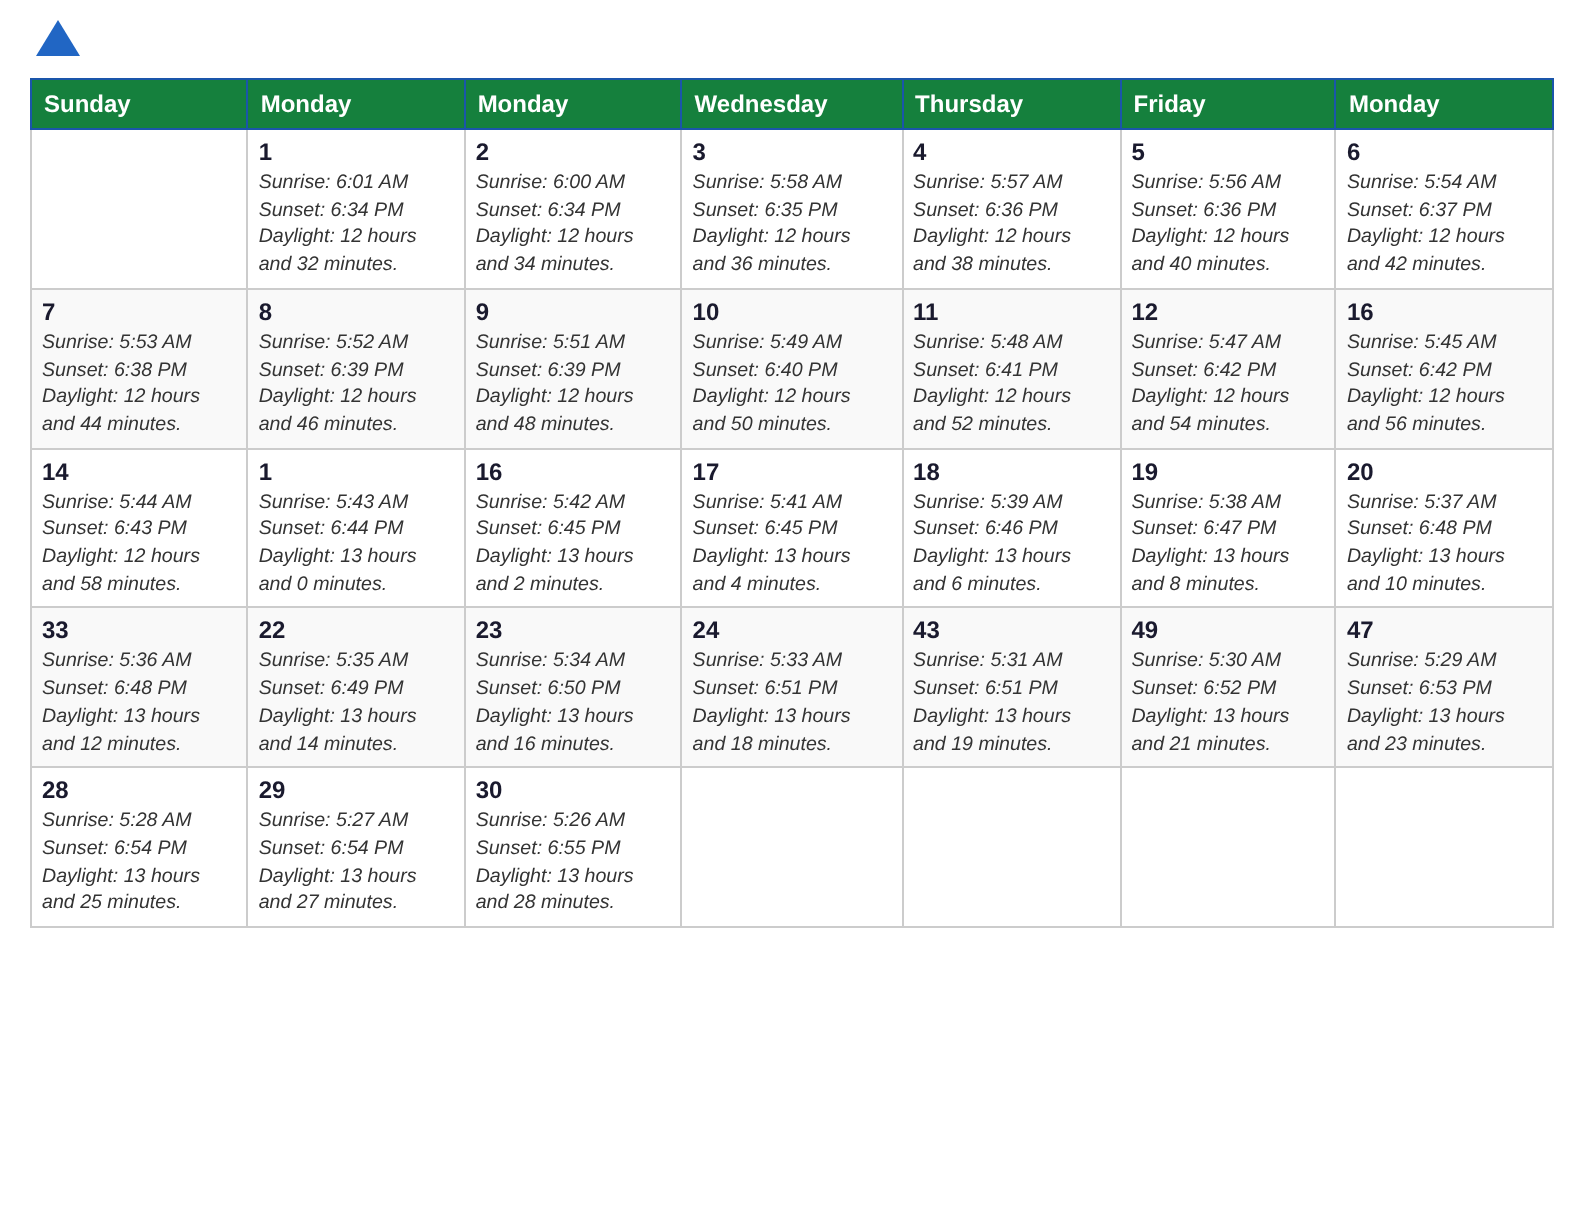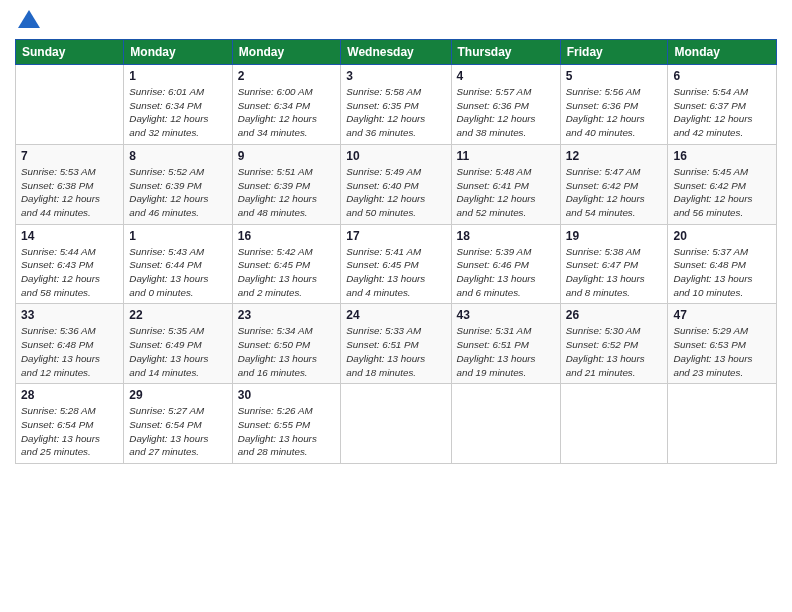--- a/index.html
+++ b/index.html
@@ -215,21 +215,21 @@
           </td>
           <td>
             <span class="day-num">24</span>
             <div class="day-info">Sunrise: 5:33 AM<br>Sunset: 6:51 PM<br>Daylight: 13 hours<br>and 18 minutes.</div>
           </td>
           <td>
             <span class="day-num">43</span>
             <div class="day-info">Sunrise: 5:31 AM<br>Sunset: 6:51 PM<br>Daylight: 13 hours<br>and 19 minutes.</div>
           </td>
           <td>
-            <span class="day-num">26</span>
+            <span class="day-num">49</span>
             <div class="day-info">Sunrise: 5:30 AM<br>Sunset: 6:52 PM<br>Daylight: 13 hours<br>and 21 minutes.</div>
           </td>
           <td>
             <span class="day-num">47</span>
             <div class="day-info">Sunrise: 5:29 AM<br>Sunset: 6:53 PM<br>Daylight: 13 hours<br>and 23 minutes.</div>
           </td>
         </tr>
         <tr>
           <td>
             <span class="day-num">28</span>

